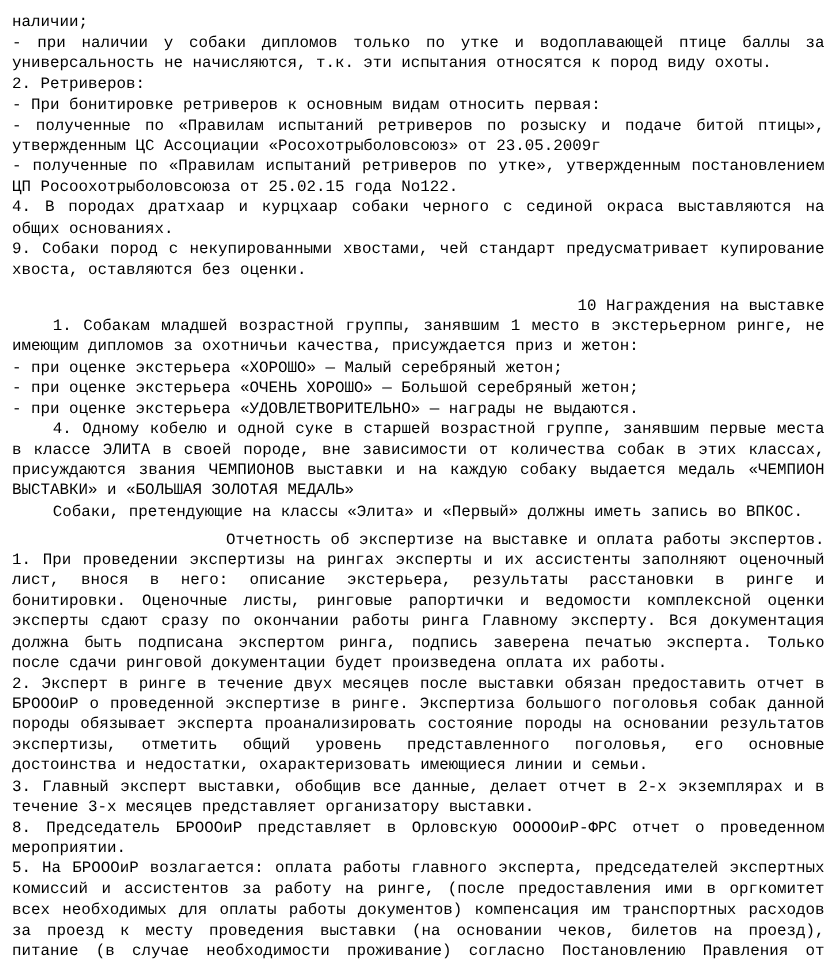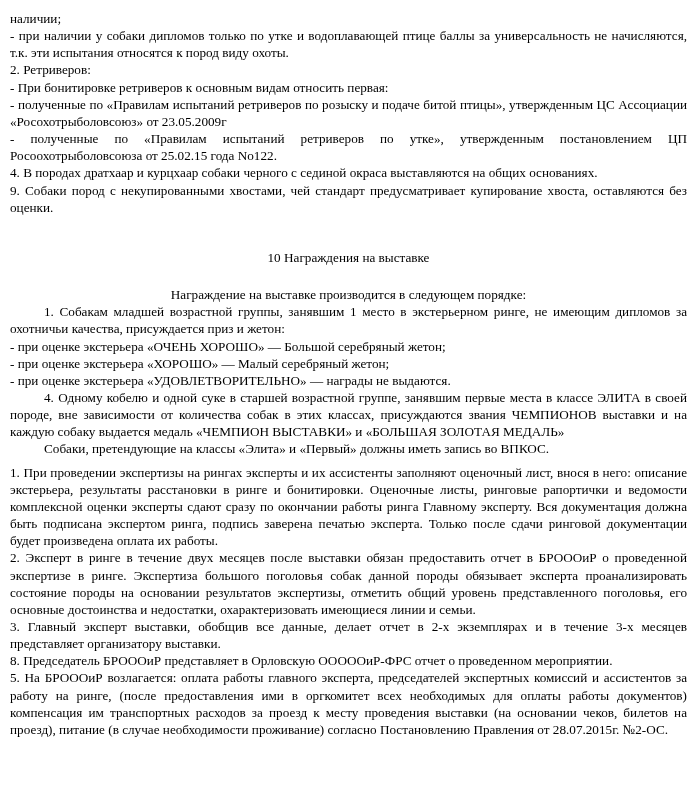--- a/index.html
+++ b/index.html
@@ -4,70 +4,69 @@
 <style>
   html, body {
     margin: 0;
     padding: 0;
     background: #ffffff;
   }
   .page {
     width: 699px;
     height: 800px;
     background: #ffffff;
-    font-family: Liberation Serif, serif;
+    font-family: Liberation Mono, monospace;
     font-size: 13.2px;
     line-height: 1.30;
     color: #000000;
     box-sizing: border-box;
     padding: 10px 12px 0 10px;
     overflow: hidden;
   }
   p {
     margin: 0;
     text-align: justify;
     text-justify: inter-word;
   }
   .hang {
     
     text-indent: 0;
   }
   .ind2 {
     text-indent: 34px;
   }
   .center {
-    text-align: center;
+    text-align: right;
     text-indent: 0;
-    margin-top: 20px;
   }
   .spacer-sm { height: 6px; }
   .spacer-md { height: 13px; }
 </style>
 </head>
 <body>
 
 <div class="page">
   <div id="doc-body">
       <p class="hang">наличии;</p>
       <p class="hang">-  при наличии у собаки дипломов только по утке и водоплавающей птице баллы за универсальность не начисляются, т.к. эти испытания относятся к пород виду охоты.</p>
       <p class="">2.   Ретриверов:</p>
       <p class="hang">-  При бонитировке ретриверов к основным видам относить первая:</p>
       <p class="hang">-  полученные по «Правилам испытаний ретриверов по розыску и подаче битой птицы», утвержденным ЦС Ассоциации «Росохотрыболовсоюз» от 23.05.2009г</p>
       <p class="hang">-  полученные по «Правилам испытаний ретриверов по утке», утвержденным постановлением ЦП Росоохотрыболовсоюза от 25.02.15 года No122.</p>
       <p class="">4.  В породах дратхаар и курцхаар собаки черного с сединой окраса выставляются на общих основаниях.</p>
       <p class="">9.  Собаки пород с некупированными хвостами, чей стандарт предусматривает купирование хвоста, оставляются без оценки.</p>
       <div class="spacer-md"></div>
       <p class="center">10 Награждения на выставке</p>
-      <p class="center">Награждение на выставке производится в следующем порядке:</p>
       <p class="ind2">1.   Собакам младшей возрастной группы, занявшим 1 место в экстерьерном ринге, не имеющим дипломов за охотничьи качества, присуждается приз и жетон:</p>
+      <p class="hang">- при оценке экстерьера «ХОРОШО» — Малый серебряный жетон;</p>
       <p class="hang">- при оценке экстерьера «ОЧЕНЬ ХОРОШО» — Большой серебряный жетон;</p>
-      <p class="hang">- при оценке экстерьера «ХОРОШО» — Малый серебряный жетон;</p>
       <p class="hang">- при оценке экстерьера «УДОВЛЕТВОРИТЕЛЬНО» — награды не выдаются.</p>
       <p class="ind2">4.   Одному кобелю и одной суке в старшей возрастной группе, занявшим первые места в классе ЭЛИТА в своей породе, вне зависимости от количества собак в этих классах, присуждаются звания ЧЕМПИОНОВ выставки и на каждую собаку выдается медаль «ЧЕМПИОН ВЫСТАВКИ» и «БОЛЬШАЯ ЗОЛОТАЯ МЕДАЛЬ»</p>
       <p class="ind2">Собаки, претендующие на классы «Элита» и «Первый» должны иметь запись во ВПКОС.</p>
       <div class="spacer-sm"></div>
+      <p class="center">Отчетность об экспертизе на выставке и оплата работы экспертов.</p>
       <p class="">1.  При проведении экспертизы на рингах эксперты и их ассистенты заполняют оценочный лист, внося в него: описание экстерьера, результаты расстановки в ринге и бонитировки. Оценочные листы, ринговые рапортички и ведомости комплексной оценки эксперты сдают сразу по окончании работы ринга Главному эксперту. Вся документация должна быть подписана экспертом ринга, подпись заверена печатью эксперта. Только после сдачи ринговой документации будет произведена оплата их работы.</p>
       <p class="">2.  Эксперт в ринге в течение двух месяцев после выставки обязан предоставить отчет в БРОООиР о проведенной экспертизе в ринге. Экспертиза большого поголовья собак данной породы обязывает эксперта проанализировать состояние породы на основании результатов экспертизы, отметить общий уровень представленного поголовья, его основные достоинства и недостатки, охарактеризовать имеющиеся линии и семьи.</p>
       <p class="">3.  Главный эксперт выставки, обобщив все данные, делает отчет в 2-х экземплярах и в течение 3-х месяцев представляет организатору выставки.</p>
       <p class="">8.  Председатель БРОООиР представляет в Орловскую ОООООиР-ФРС отчет о проведенном мероприятии.</p>
       <p class="">5.  На БРОООиР возлагается: оплата работы главного эксперта, председателей экспертных комиссий и ассистентов за работу на ринге, (после предоставления ими в оргкомитет всех необходимых для оплаты работы документов) компенсация им транспортных расходов за проезд к месту проведения выставки (на основании чеков, билетов на проезд), питание (в случае необходимости проживание) согласно Постановлению Правления от 28.07.2015г. №2-ОС.</p>
     </div>
 </div>
 
 </body></html>

